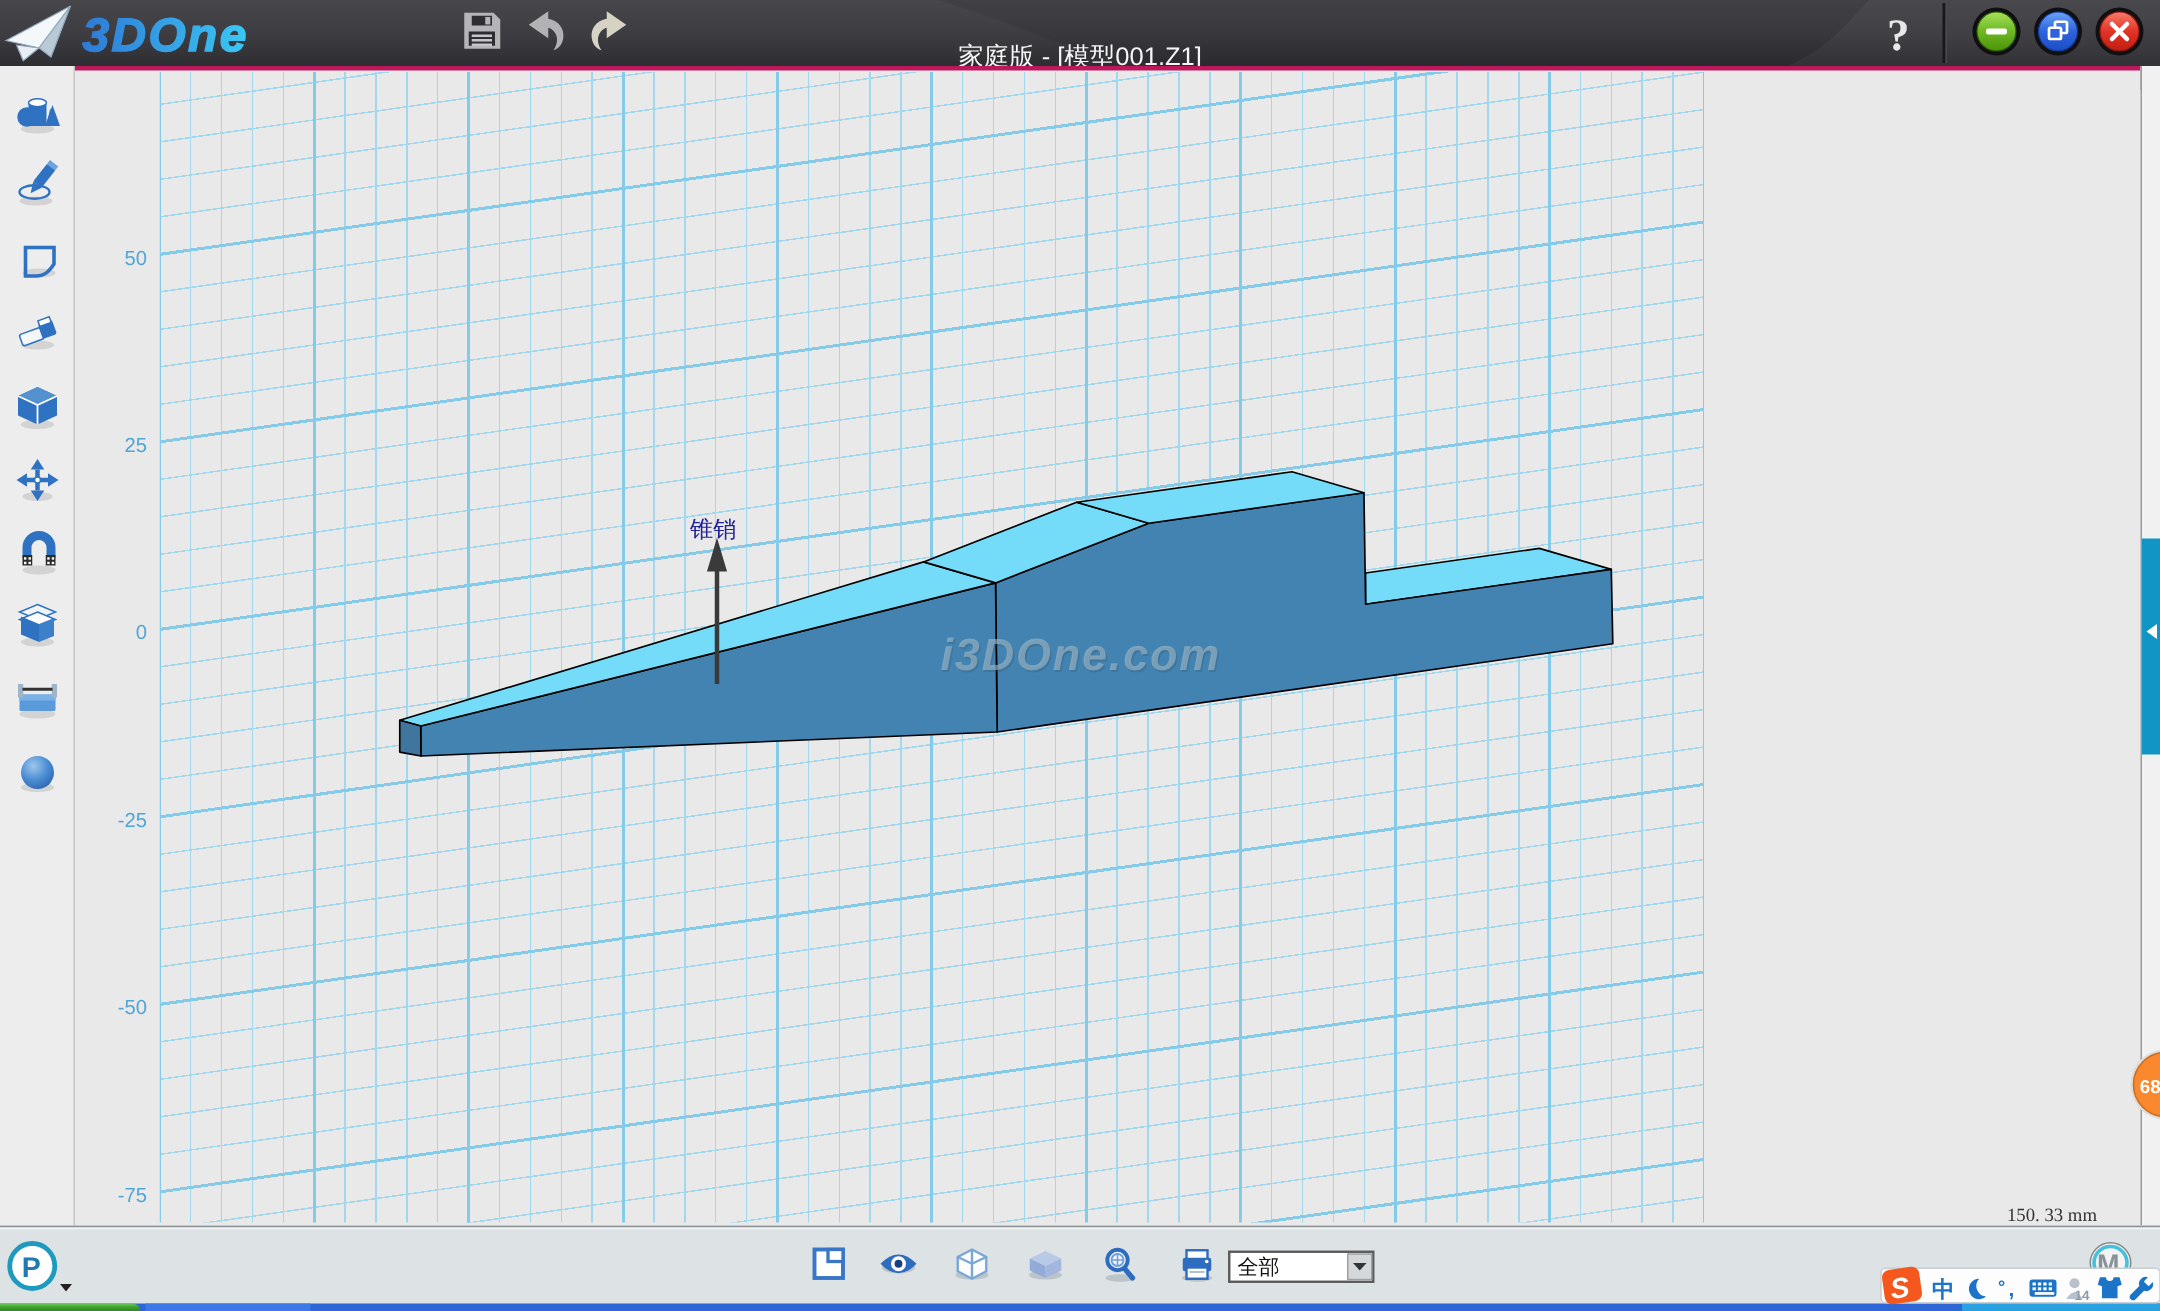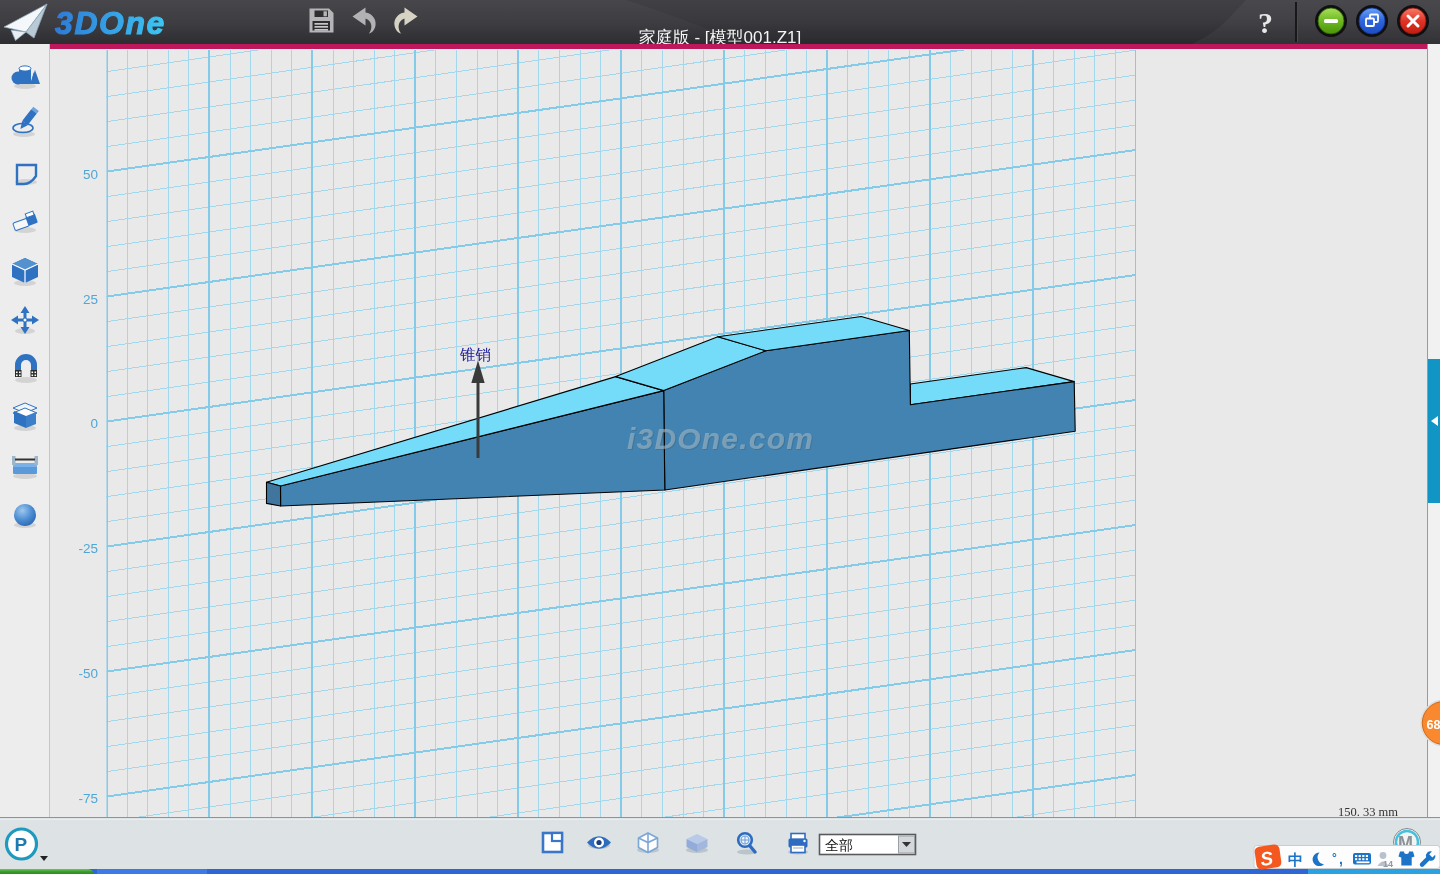--- a/index.html
+++ b/index.html
@@ -163,21 +163,21 @@
       <stop offset="0" stop-color="#9ec7ee"></stop>
             <stop offset="0.55" stop-color="#4a8cd2"></stop>
             <stop offset="1" stop-color="#2a62ae"></stop>
           </radialGradient>
         </defs>
     <circle cx="25" cy="515" r="11" fill="url(#sg)"></circle>
   </g>
 </svg>
 </div>
 
-<div class="abs" style="left:50px;top:44px;width:1377px;height:773px;background:#e9e9e9;border-top:5px solid #be185d;box-sizing:border-box;">
+<div class="abs" style="left:50px;top:44px;width:1377px;height:773px;background:#e9e9e9;border-top:3px solid #be185d;box-sizing:border-box;">
 <svg width="1377" height="772" viewBox="50 45 1377 772" style="position:absolute;left:0;top:1px">
   <defs>
     <clipPath id="gc">
           <rect x="106.5" y="45.0" width="1029.5" height="767.0"></rect>
         </clipPath>
   </defs>
   <g clip-path="url(#gc)" shape-rendering="crispEdges">
 <line x1="106.5" y1="66.6" x2="1136.0" y2="-80.0" stroke="#a2d8ee" stroke-width="1"></line>
 <line x1="106.5" y1="91.6" x2="1136.0" y2="-55.0" stroke="#a2d8ee" stroke-width="1"></line>
 <line x1="106.5" y1="116.6" x2="1136.0" y2="-30.0" stroke="#a2d8ee" stroke-width="1"></line>

